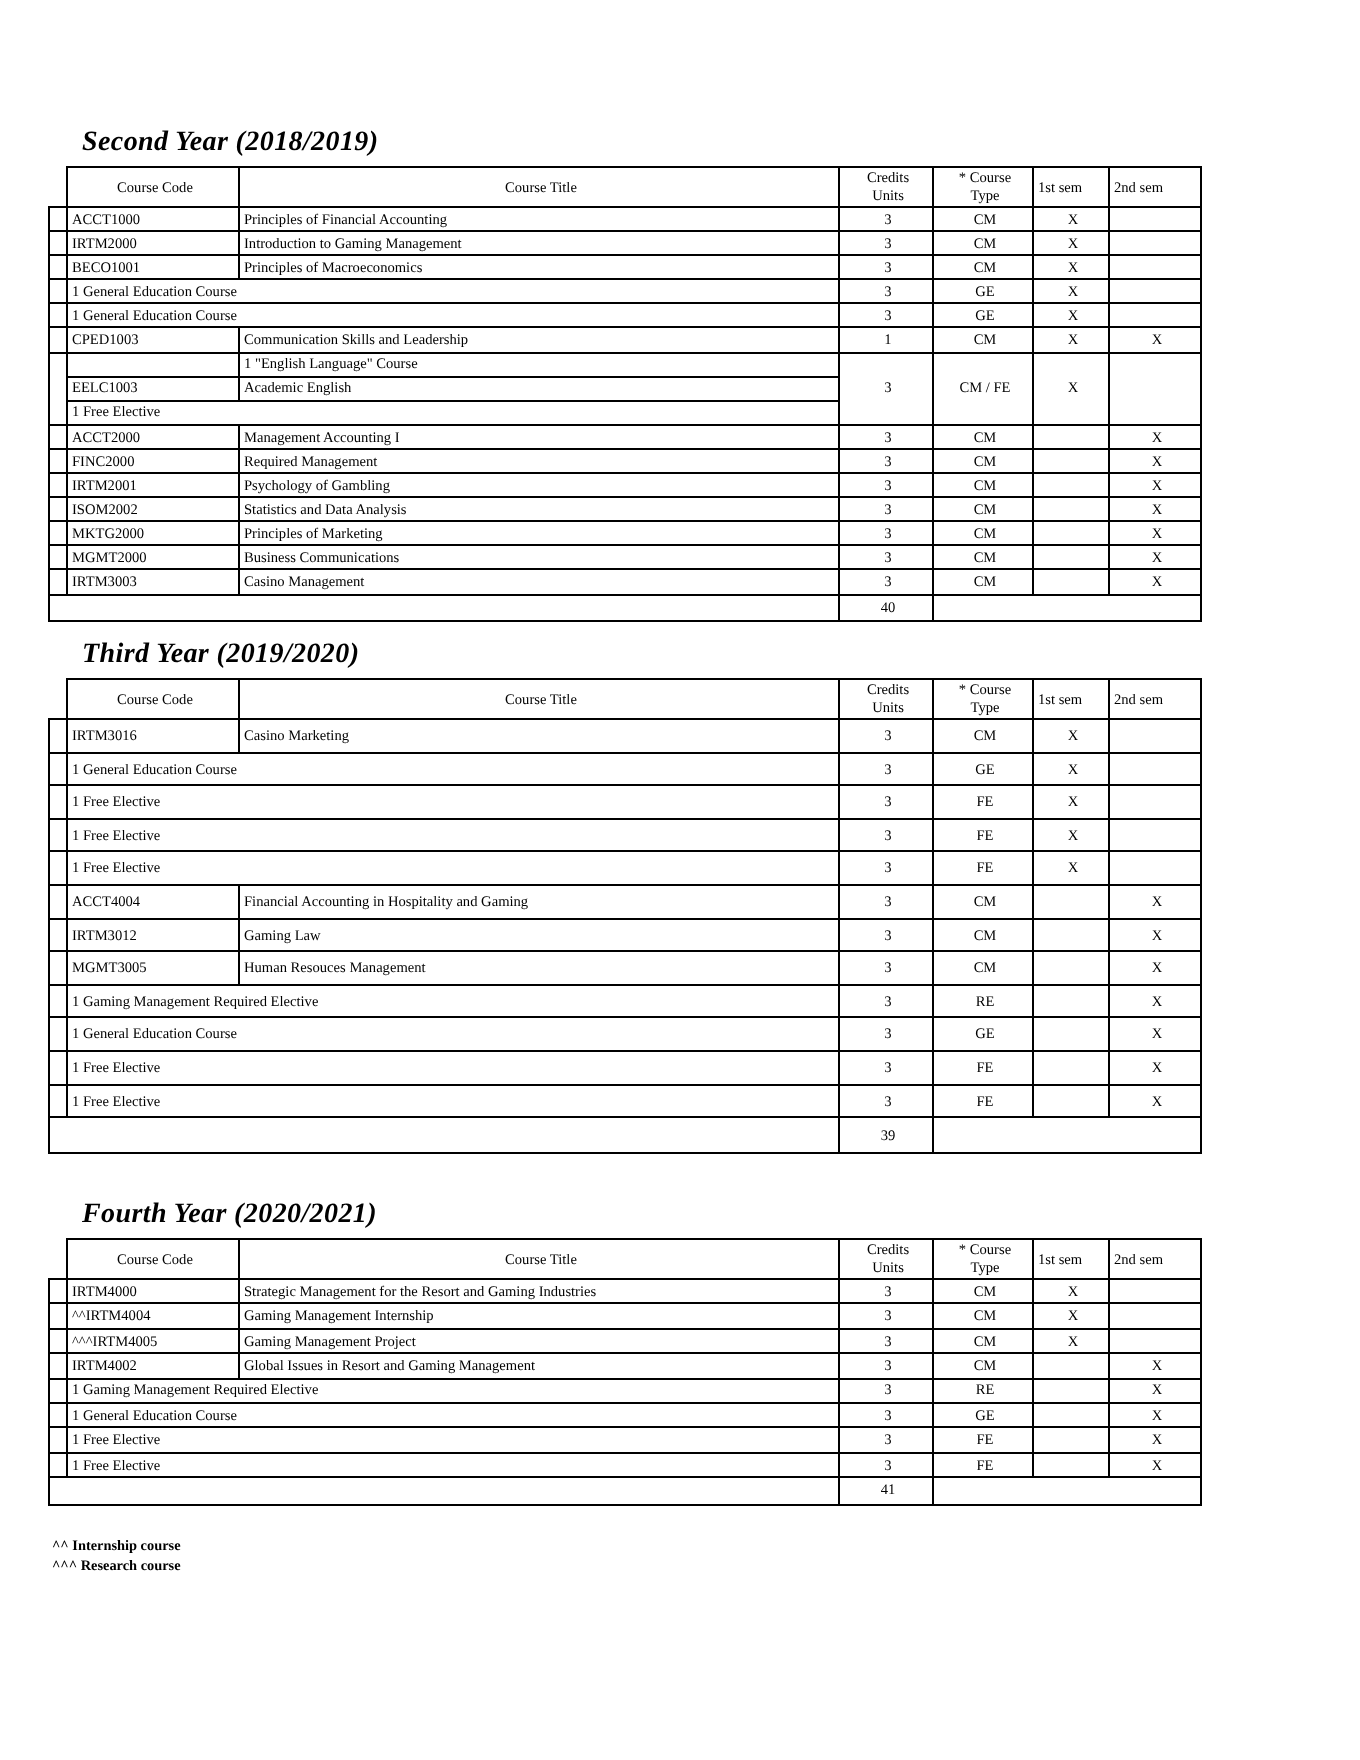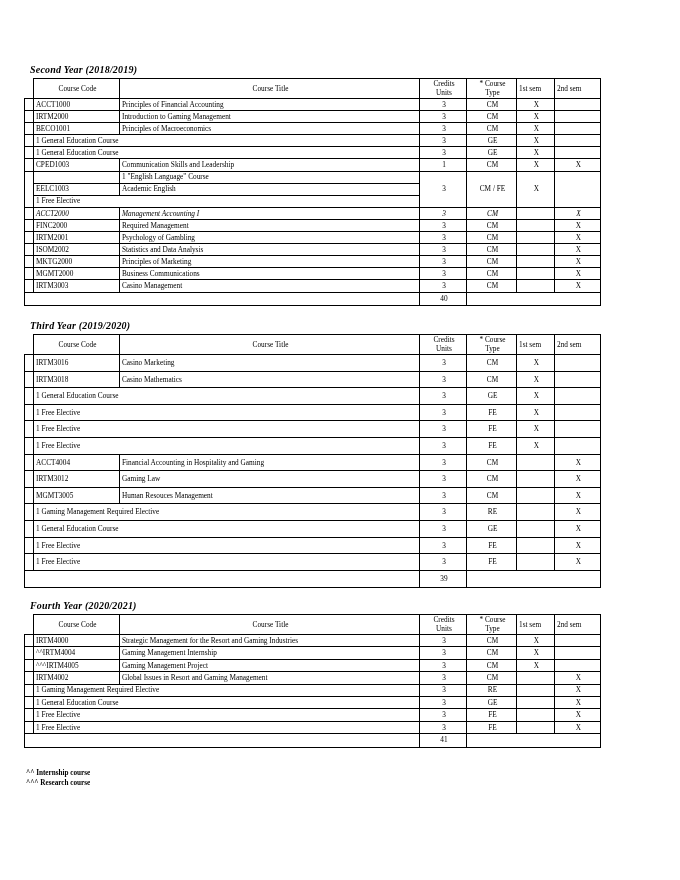--- a/index.html
+++ b/index.html
@@ -20,25 +20,25 @@
     left: 0; top: 0;
     width: 680px;
     height: 880px;
   }
   .section {
     position: absolute;
     left: 24px;
     width: 572px;
   }
   .section-title {
-    font-size: 10px;
+    font-size: 14px;
     font-weight: bold;
     font-style: italic;
     letter-spacing: 0.2px;
-    margin: 0 0 3px 6px;
+    margin: 0 0 3px 17px;
     white-space: nowrap;
   }
   table.grid {
     border-collapse: collapse;
     table-layout: fixed;
     width: 570px;
     font-size: 7.3px;
   }
   table.grid td, table.grid th {
     border: 0.8px solid #000;
@@ -187,21 +187,21 @@
               <td class="ctr" rowspan="3">X</td>
               <td class="ctr" rowspan="3"></td>
             </tr>
             <tr style="height: 12.1px;">
               <td class="code">EELC1003</td>
               <td class="title">Academic English</td>
             </tr>
             <tr style="height: 12.1px;">
               <td class="spanfull" colspan="2">1 Free Elective</td>
             </tr>
-            <tr style="height: 12.1px; font-style: italic;">
+            <tr style="height: 12.1px;">
               <td class="mark"></td>
               <td class="code">ACCT2000</td>
               <td class="title">Management Accounting I</td>
               <td class="ctr">3</td>
               <td class="ctr">CM</td>
               <td class="ctr"></td>
               <td class="ctr">X</td>
             </tr>
             <tr style="height: 12.1px;">
               <td class="mark"></td>
@@ -299,29 +299,20 @@
               <td class="mark"></td>
               <td class="code">IRTM3016</td>
               <td class="title">Casino Marketing</td>
               <td class="ctr">3</td>
               <td class="ctr">CM</td>
               <td class="ctr">X</td>
               <td class="ctr"></td>
             </tr>
             <tr style="height: 16.6px;">
               <td class="mark"></td>
-              <td class="code">IRTM3018</td>
-              <td class="title">Casino Mathematics</td>
-              <td class="ctr">3</td>
-              <td class="ctr">CM</td>
-              <td class="ctr">X</td>
-              <td class="ctr"></td>
-            </tr>
-            <tr style="height: 16.6px;">
-              <td class="mark"></td>
               <td class="spanfull" colspan="2">1 General Education Course</td>
               <td class="ctr">3</td>
               <td class="ctr">GE</td>
               <td class="ctr">X</td>
               <td class="ctr"></td>
             </tr>
             <tr style="height: 16.6px;">
               <td class="mark"></td>
               <td class="spanfull" colspan="2">1 Free Elective</td>
               <td class="ctr">3</td>

